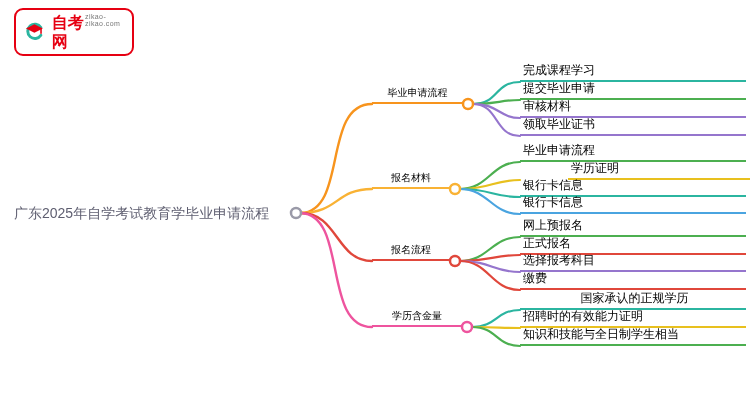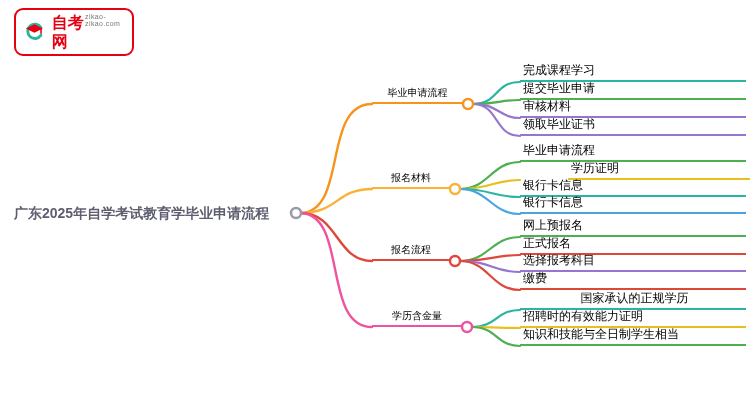--- a/index.html
+++ b/index.html
@@ -1,21 +1,21 @@
 <!DOCTYPE html>
 <html><head>
 <meta charset="utf-8">
 <style>
   *{margin:0;padding:0;box-sizing:border-box}
   html,body{width:750px;height:410px}
   body{background:#ffffff;font-family:"Liberation Sans","DejaVu Sans",sans-serif;position:relative;overflow:hidden}
   .stage{position:absolute;left:0;top:0;width:750px;height:410px}
   svg.connectors{position:absolute;left:0;top:0}
   .node{position:absolute;color:#000000;white-space:nowrap;cursor:default}
-  .root{font-size:14px;height:18px;line-height:18px;font-weight:700}
+  .root{font-size:14px;height:18px;line-height:18px;font-weight:400}
   .branch{font-size:10px;height:19px;line-height:16px;border-bottom:2.5px solid #ccc;text-align:center}
   .leaf{font-size:12px;height:20px;line-height:16px;border-bottom:2.5px solid #ccc;padding-left:3px;width:226px;left:520px}
   .logo{position:absolute;left:14px;top:8px;width:120px;height:48px;border:2px solid #e60012;border-radius:9px;display:flex;align-items:center;padding:0 8px;gap:7px;background:#fff}
   .logo-text{display:flex;flex-direction:row;justify-content:space-between}
   .logo-title{font-size:16px;font-weight:bold;line-height:19px;color:#e60012}
   .logo-sub{font-size:7px;color:#777;letter-spacing:.4px}
 </style>
 </head>
 <body>
 

